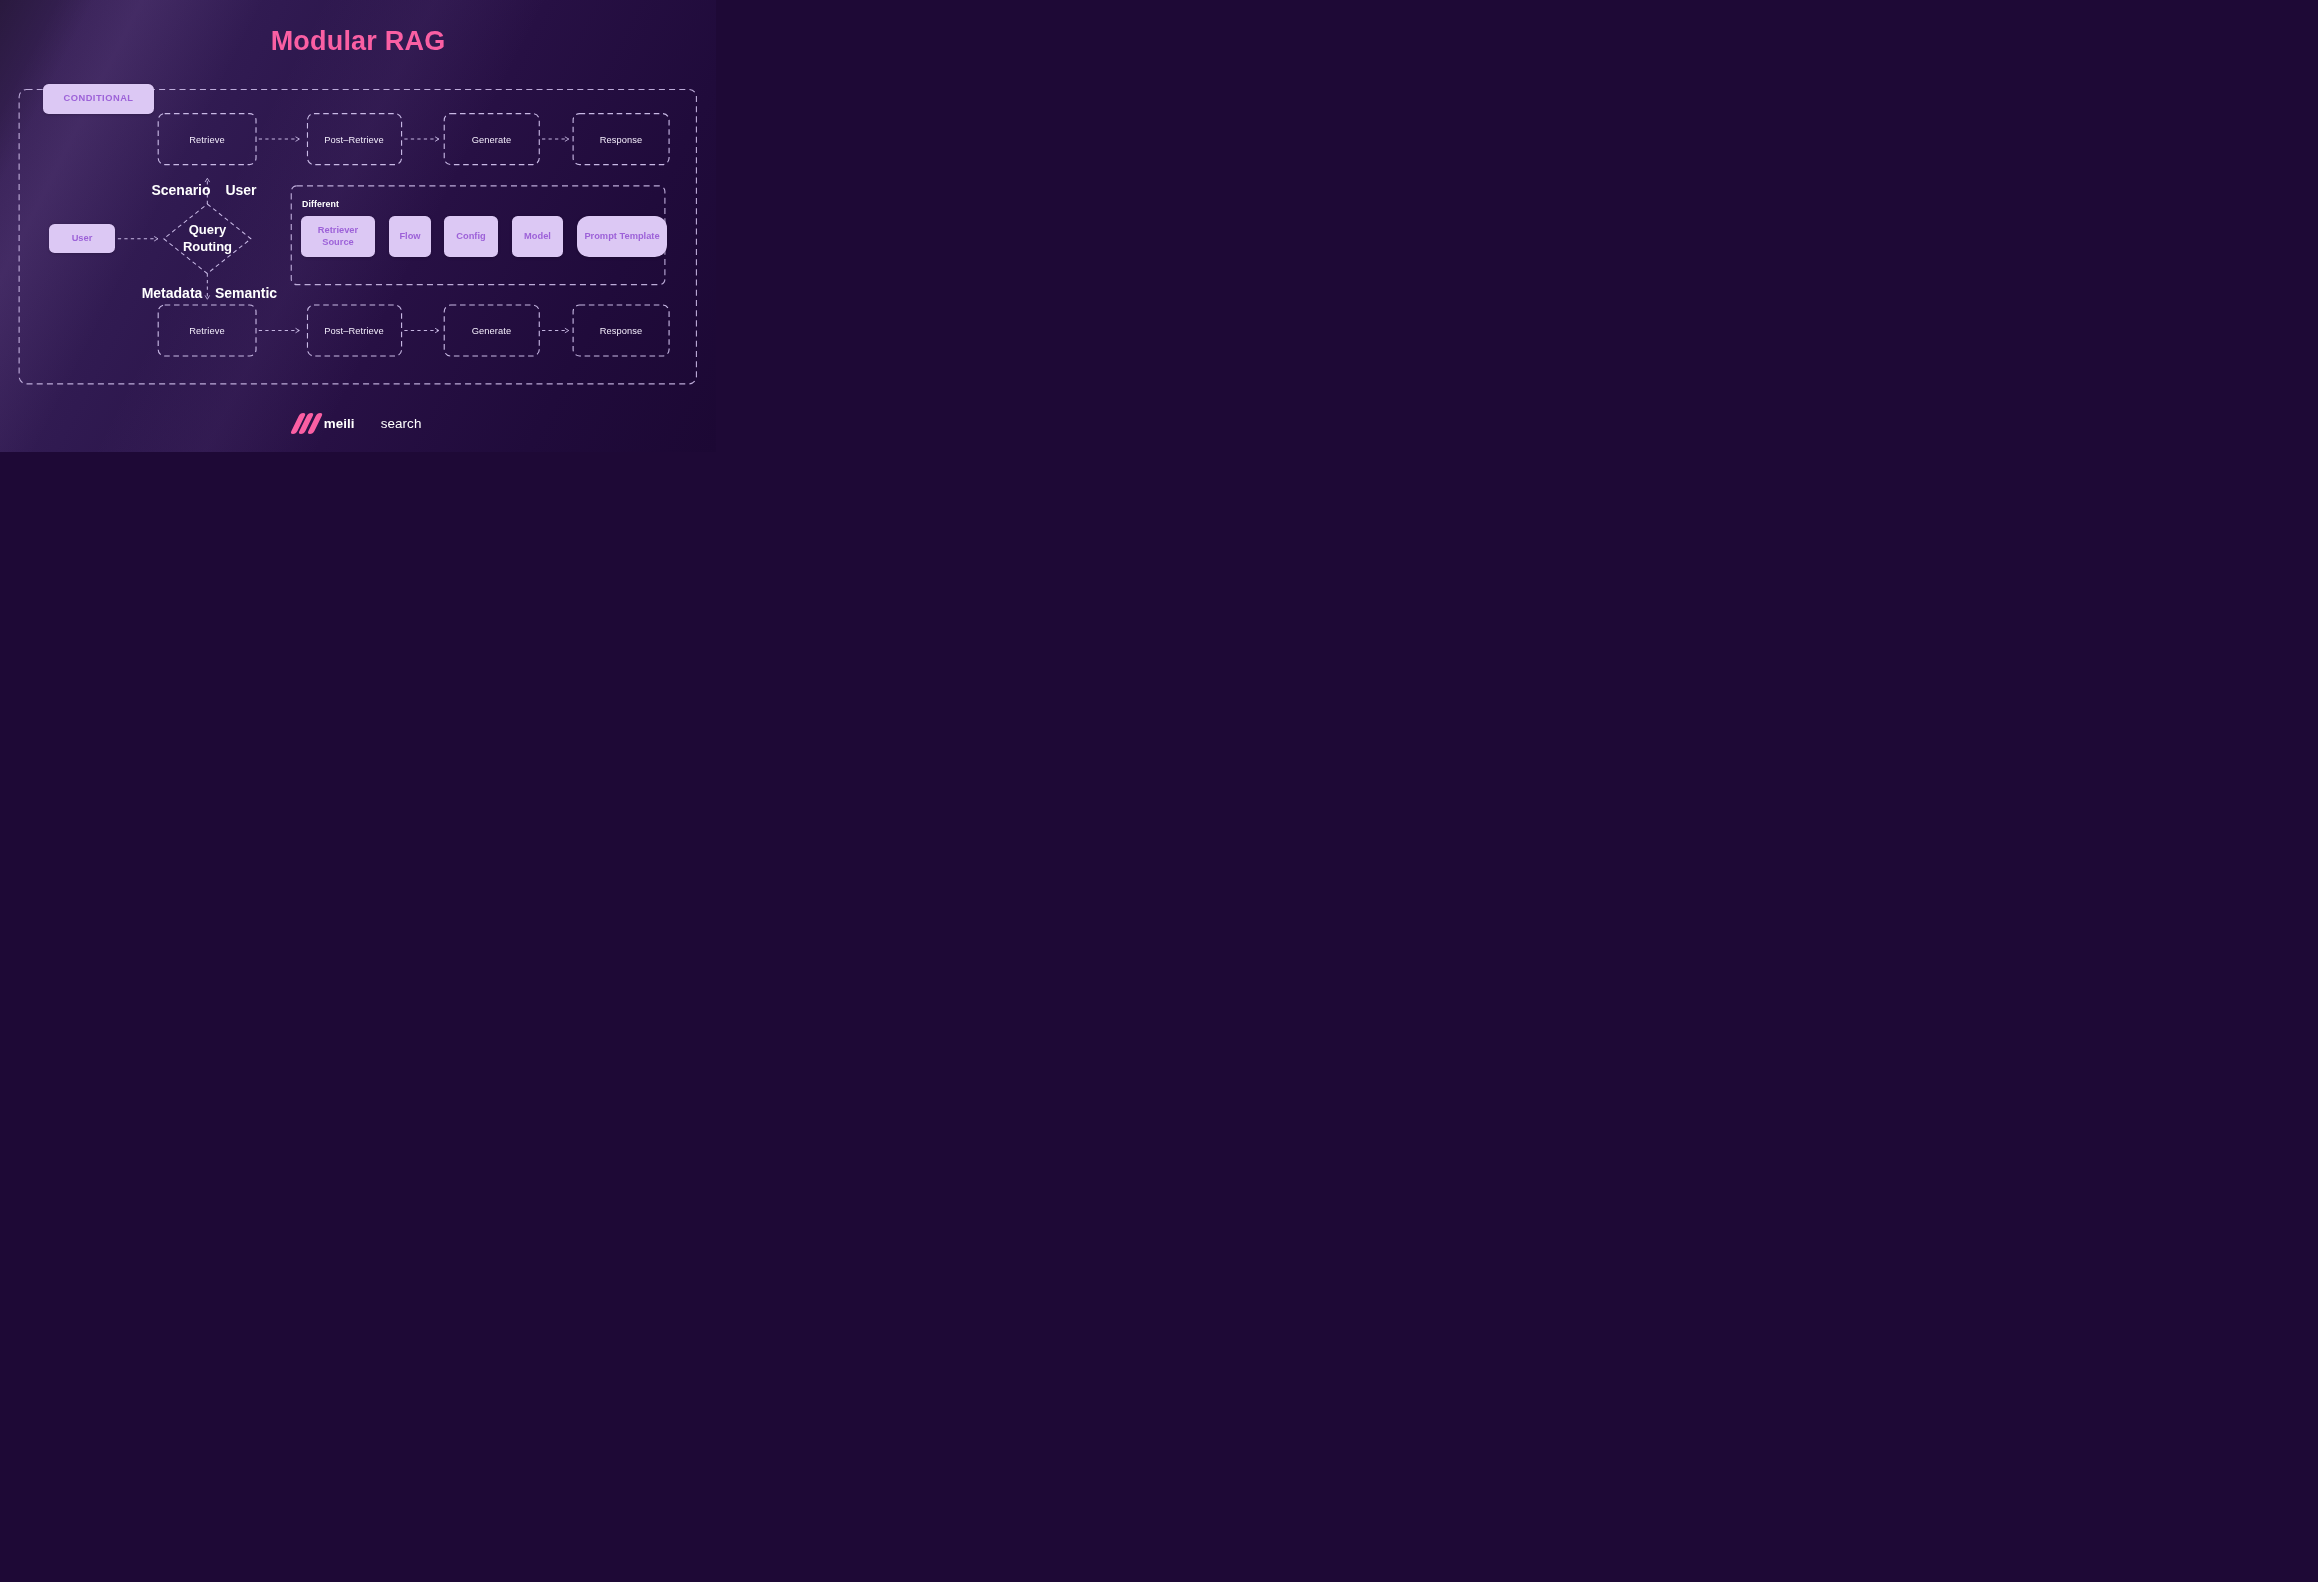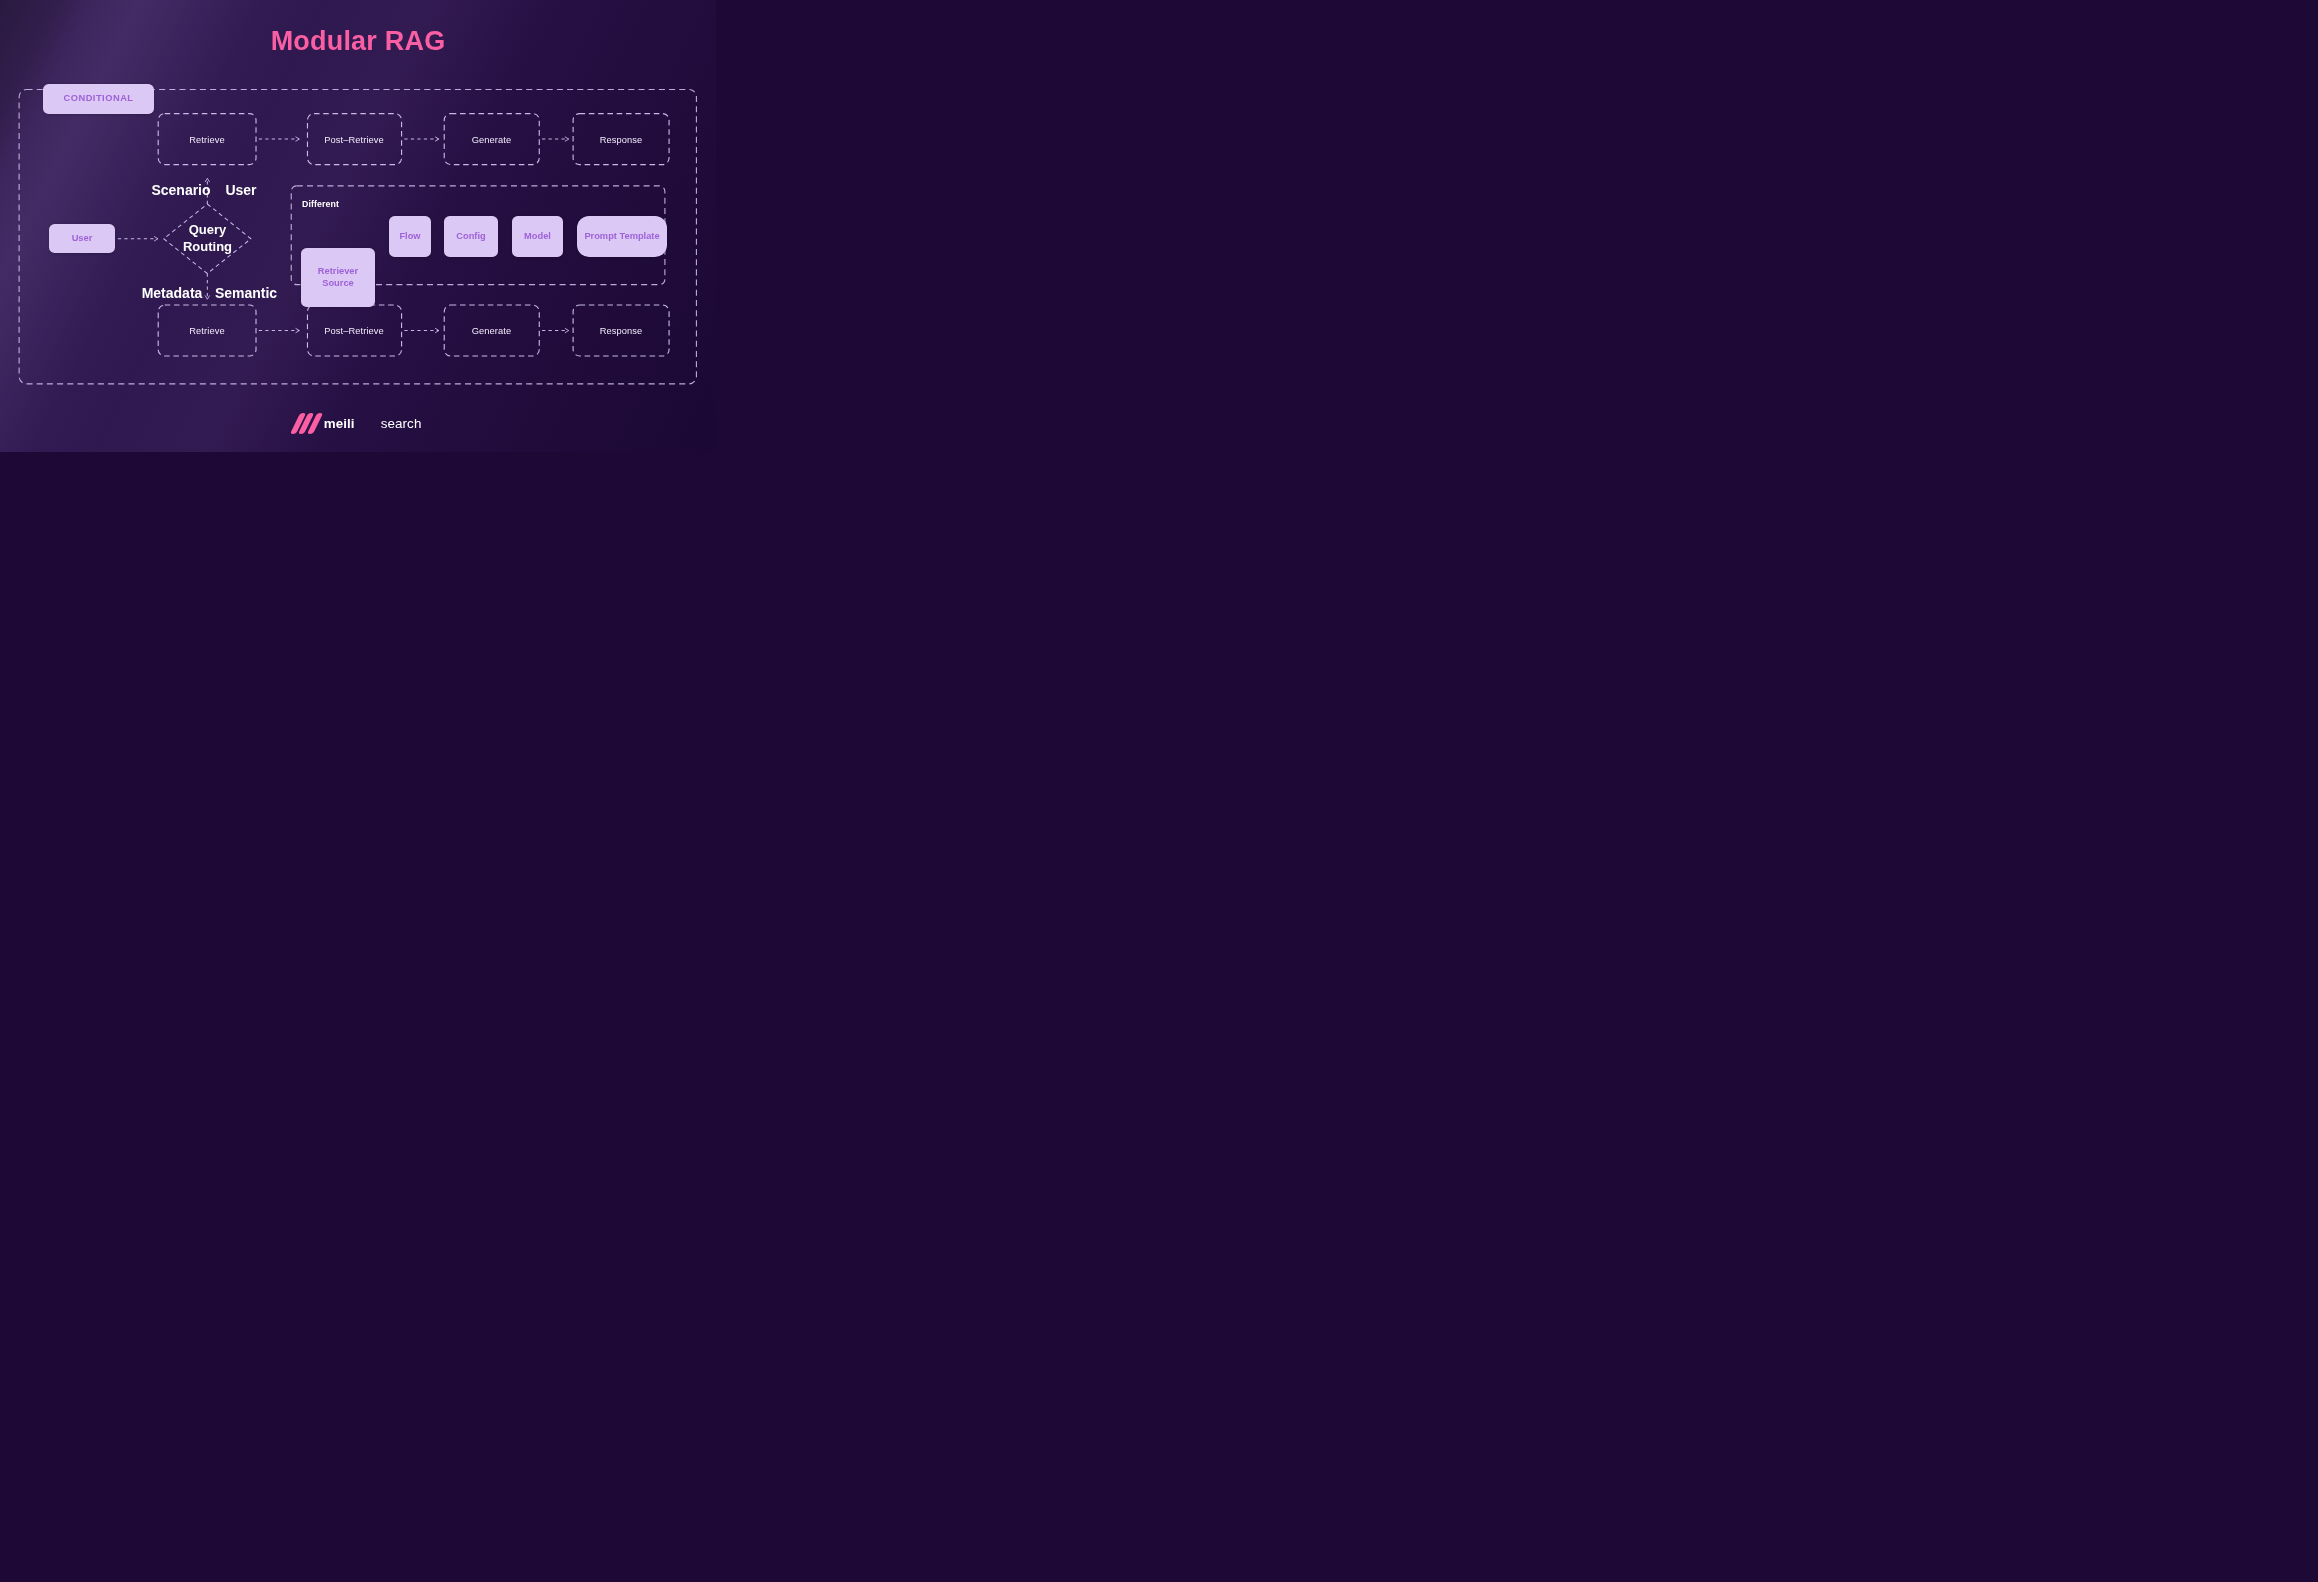--- a/index.html
+++ b/index.html
@@ -117,21 +117,21 @@
 
   <div class="lav-box" style="left:49px;top:224px;width:66px;height:29px;">User</div>
 
   <div class="diamond-label" style="left:175px;top:217px;width:65px;height:44px;">Query Routing</div>
   <div class="branch" style="left:151px;top:183px;width:60px;height:13px;">Scenario</div>
   <div class="branch" style="left:213px;top:183px;width:56px;height:13px;">User</div>
   <div class="branch" style="left:142px;top:286px;width:60px;height:13px;">Metadata</div>
   <div class="branch" style="left:216px;top:286px;width:60px;height:13px;">Semantic</div>
 
   <div class="different-label" style="left:302px;top:199px;">Different</div>
-  <div class="lav-box" style="left:301px;top:216px;width:74px;height:59px;margin-top:32px;">Retriever Source</div>
+  <div class="lav-box" style="left:301px;top:216px;width:74px;height:41px;">Retriever Source</div>
   <div class="lav-box" style="left:389px;top:216px;width:42px;height:41px;">Flow</div>
   <div class="lav-box" style="left:444px;top:216px;width:54px;height:41px;">Config</div>
   <div class="lav-box" style="left:512px;top:216px;width:51px;height:41px;">Model</div>
   <div class="lav-box" style="left:577px;top:216px;width:90px;height:41px;border-radius:12px;">Prompt Template</div>
 
   <div class="logo-row">
     <div class="stripes">
       <span class="stripe"></span>
       <span class="stripe"></span>
       <span class="stripe"></span>

